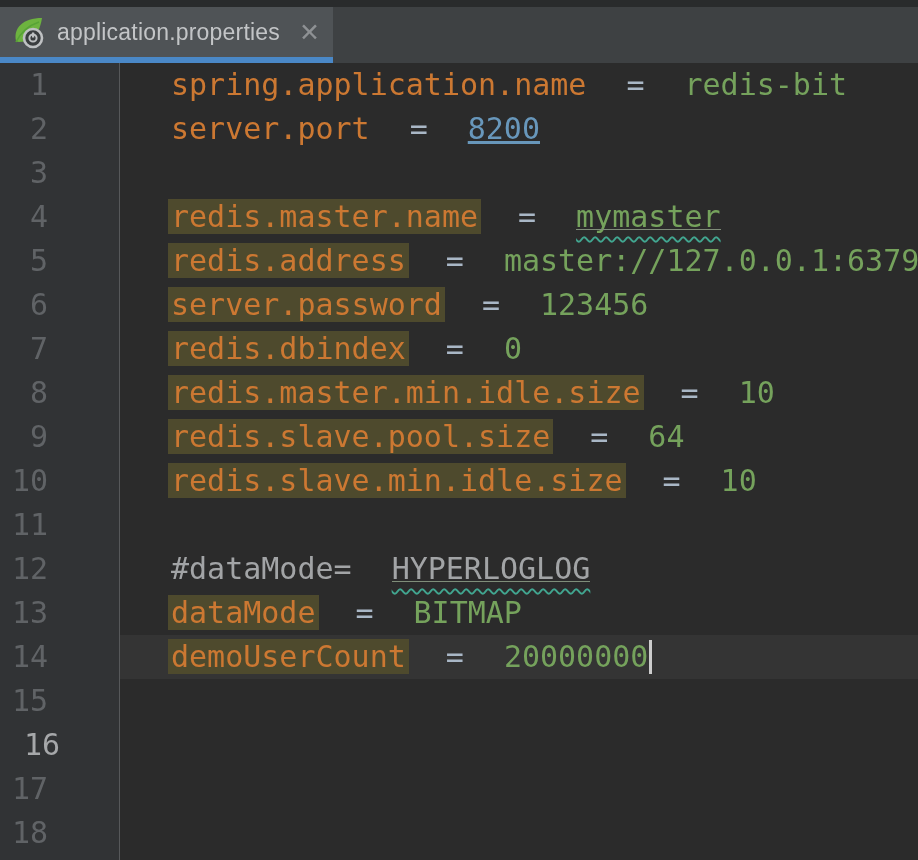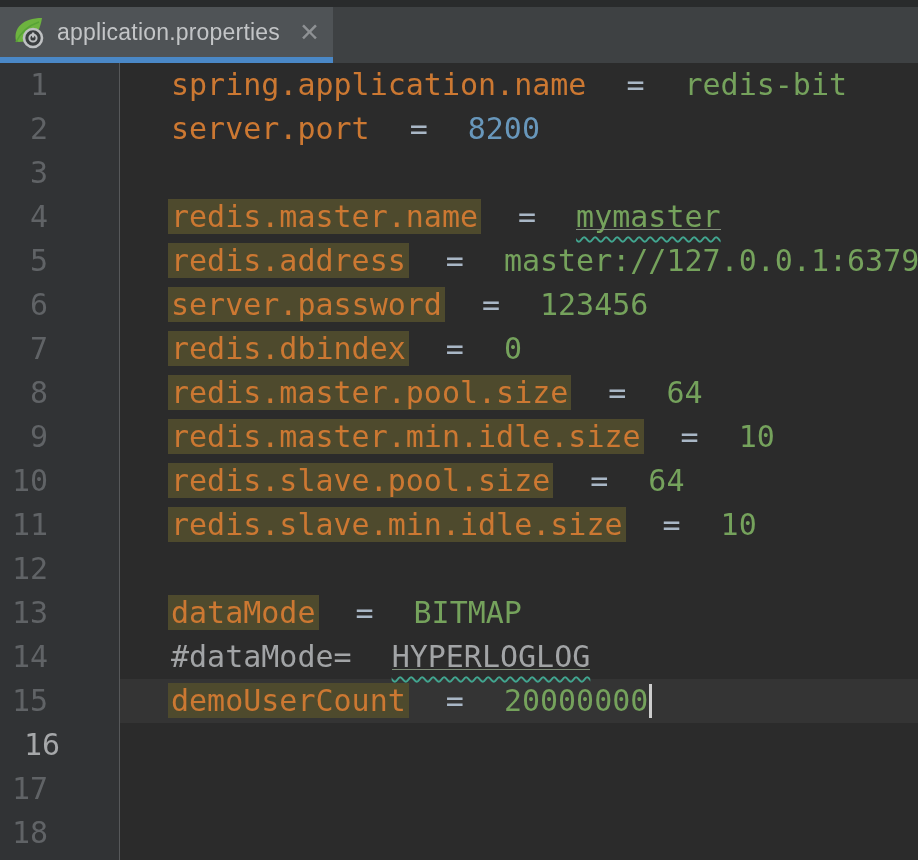--- a/index.html
+++ b/index.html
@@ -47,21 +47,21 @@
   .code-line.current{background:var(--current-line);}
 
   .seg{display:inline;margin-left:40px;}
   .key{color:var(--key);}
   .key-highlight{
     color:var(--key);background:var(--hl);
     box-shadow:-3px 0 0 var(--hl), 3px 0 0 var(--hl);
   }
   .eq{color:var(--eq);}
   .value{color:var(--val);}
-  .number{color:var(--num);}
+  .number{color:var(--num);text-decoration:underline;}
   .comment{color:var(--com);}
 
   .typo{
     position:relative;
     text-decoration:underline wavy var(--squiggle);
     text-decoration-thickness:2px;
     text-underline-offset:9px;
   }
   .typo::after{
     content:"";position:absolute;left:0;right:0;bottom:4px;height:1px;
@@ -115,26 +115,25 @@
         <div class="gutter-line"><span class="num">18</span></div>
       </div>
     <div class="code" id="code">
         <div class="code-line"><span class="seg key">spring.application.name</span><span class="seg eq">=</span><span class="seg value">redis-bit</span></div>
         <div class="code-line"><span class="seg key">server.port</span><span class="seg eq">=</span><span class="seg number">8200</span></div>
         <div class="code-line"></div>
         <div class="code-line"><span class="seg key-highlight">redis.master.name</span><span class="seg eq">=</span><span class="seg value typo">mymaster</span></div>
         <div class="code-line"><span class="seg key-highlight">redis.address</span><span class="seg eq">=</span><span class="seg value">master://127.0.0.1:6379</span></div>
         <div class="code-line"><span class="seg key-highlight">server.password</span><span class="seg eq">=</span><span class="seg value">123456</span></div>
         <div class="code-line"><span class="seg key-highlight">redis.dbindex</span><span class="seg eq">=</span><span class="seg value">0</span></div>
-        <div class="code-line"><span class="seg key-highlight">redis.master.pool.size</span><span class="seg eq">=</span><span class="seg value">64</span></div>
         <div class="code-line"><span class="seg key-highlight">redis.master.min.idle.size</span><span class="seg eq">=</span><span class="seg value">10</span></div>
         <div class="code-line"><span class="seg key-highlight">redis.slave.pool.size</span><span class="seg eq">=</span><span class="seg value">64</span></div>
         <div class="code-line"><span class="seg key-highlight">redis.slave.min.idle.size</span><span class="seg eq">=</span><span class="seg value">10</span></div>
         <div class="code-line"></div>
+        <div class="code-line"><span class="seg comment">#dataMode=</span><span class="seg comment typo">HYPERLOGLOG</span></div>
         <div class="code-line"><span class="seg key-highlight">dataMode</span><span class="seg eq">=</span><span class="seg value">BITMAP</span></div>
-        <div class="code-line"><span class="seg comment">#dataMode=</span><span class="seg comment typo">HYPERLOGLOG</span></div>
         <div class="code-line current"><span class="seg key-highlight">demoUserCount</span><span class="seg eq">=</span><span class="seg value">20000000</span><span class="caret"></span></div>
         <div class="code-line"></div>
         <div class="code-line"></div>
       </div>
   </div>
 
 </div>
 
 </body></html>

